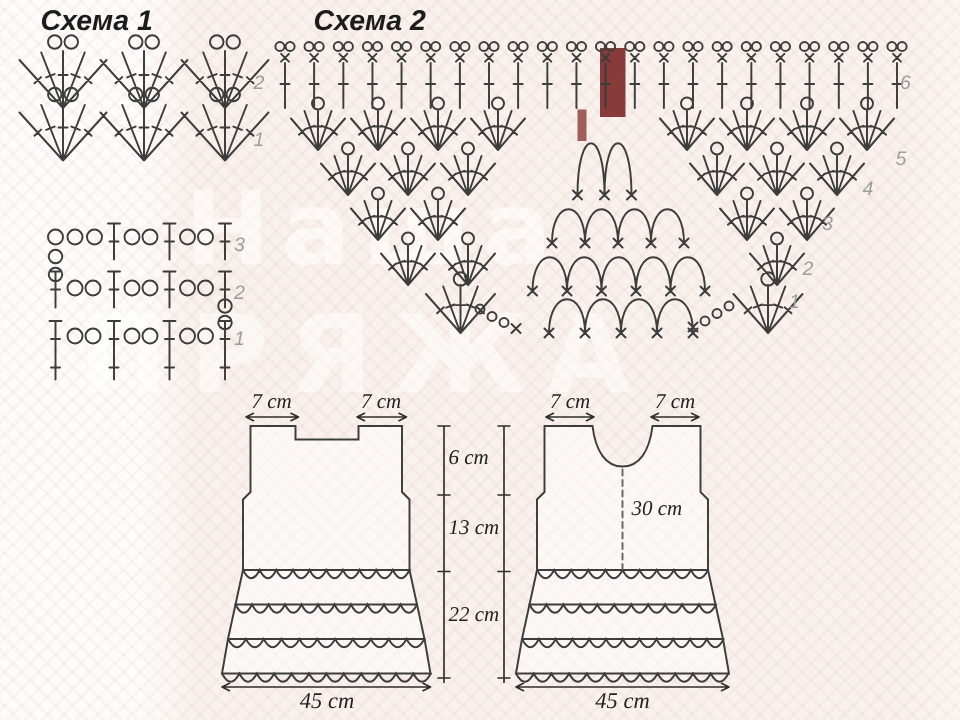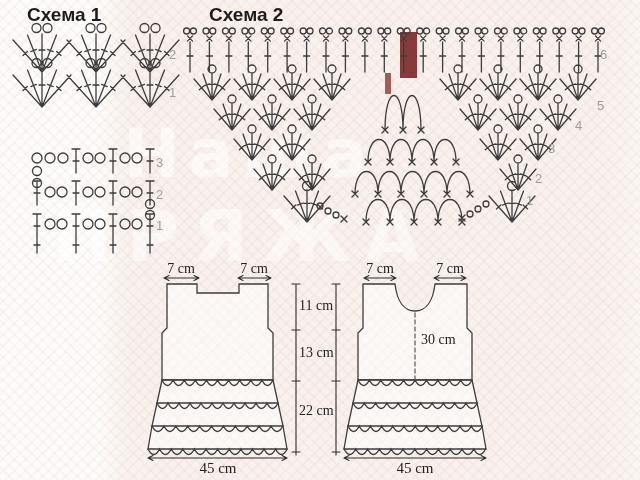--- a/index.html
+++ b/index.html
@@ -8,21 +8,21 @@
         font-family:"Liberation Sans",sans-serif;}
   .texture{position:absolute;inset:0;z-index:0;pointer-events:none;
         background:repeating-linear-gradient(45deg,rgba(205,150,140,.07) 0 2px,transparent 2px 8px),
                    repeating-linear-gradient(-45deg,rgba(205,150,140,.07) 0 2px,transparent 2px 8px);}
   .patch{position:absolute;z-index:1;}
   .wm{position:absolute;z-index:1;color:rgba(255,255,255,.55);font-weight:700;
       font-family:"DejaVu Sans",sans-serif;line-height:1;white-space:nowrap;}
   #wm1{left:92px;top:120px;font-size:68px;letter-spacing:8px;margin-left:31px;}
   #wm2{left:52px;top:200px;font-size:72px;letter-spacing:14px;color:rgba(255,255,255,.5);}
   svg{position:absolute;left:0;top:0;z-index:2;}
-  .t{position:absolute;z-index:3;color:#1c1c1c;line-height:1;white-space:nowrap;}
+  .t{position:absolute;z-index:3;color:#1c1c1c;line-height:1;white-space:nowrap;font-style:italic;}
   .title{font-weight:700;font-size:19px;}
   .glabel{font-weight:700;font-size:23px;}
   .serif{font-family:"Liberation Serif",serif;font-size:14px;color:#222;}
   .cx{transform:translateX(-50%);}
   .num{font-size:13px;color:#9d9d9d;}
 </style>
 </head>
 <body>
 
 <div id="page">
@@ -65,20 +65,20 @@
   <div class="t num" style="left:156px;top:156px">3</div>
   <div class="t num" style="left:156px;top:188px">2</div>
   <div class="t num" style="left:156px;top:219px">1</div>
 
 
   <div class="t serif cx" style="left:181px;top:262px">7 cm</div>
   <div class="t serif cx" style="left:254px;top:262px">7 cm</div>
   <div class="t serif cx" style="left:380px;top:262px">7 cm</div>
   <div class="t serif cx" style="left:450px;top:262px">7 cm</div>
 
-  <div class="t serif" style="left:299px;top:299px">11 cm</div>
+  <div class="t serif" style="left:299px;top:299px">6 cm</div>
   <div class="t serif" style="left:299px;top:346px">13 cm</div>
   <div class="t serif" style="left:299px;top:404px">22 cm</div>
   <div class="t serif" style="left:421px;top:333px">30 cm</div>
 
   <div class="t serif cx" style="left:218px;top:461px;font-size:15px">45 cm</div>
   <div class="t serif cx" style="left:415px;top:461px;font-size:15px">45 cm</div>
 </div>
 
 </body></html>

